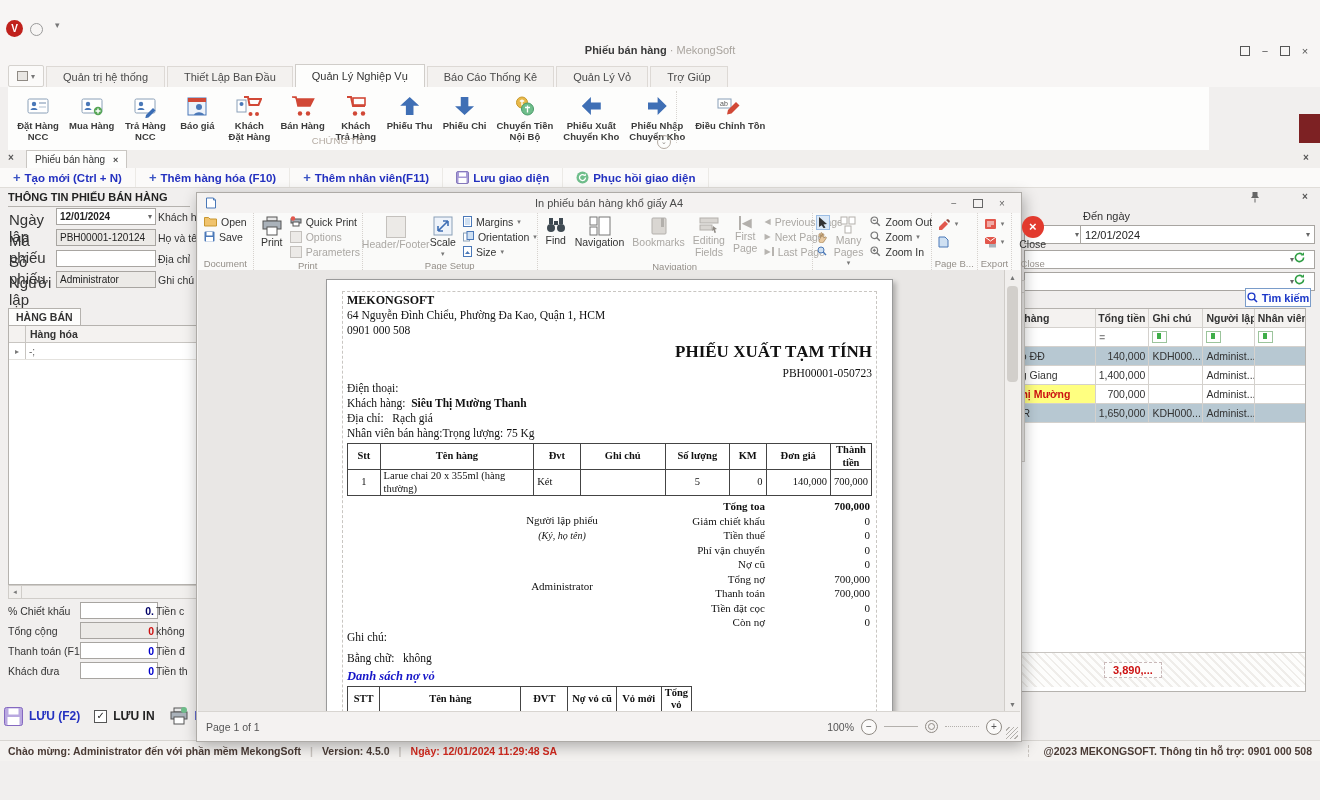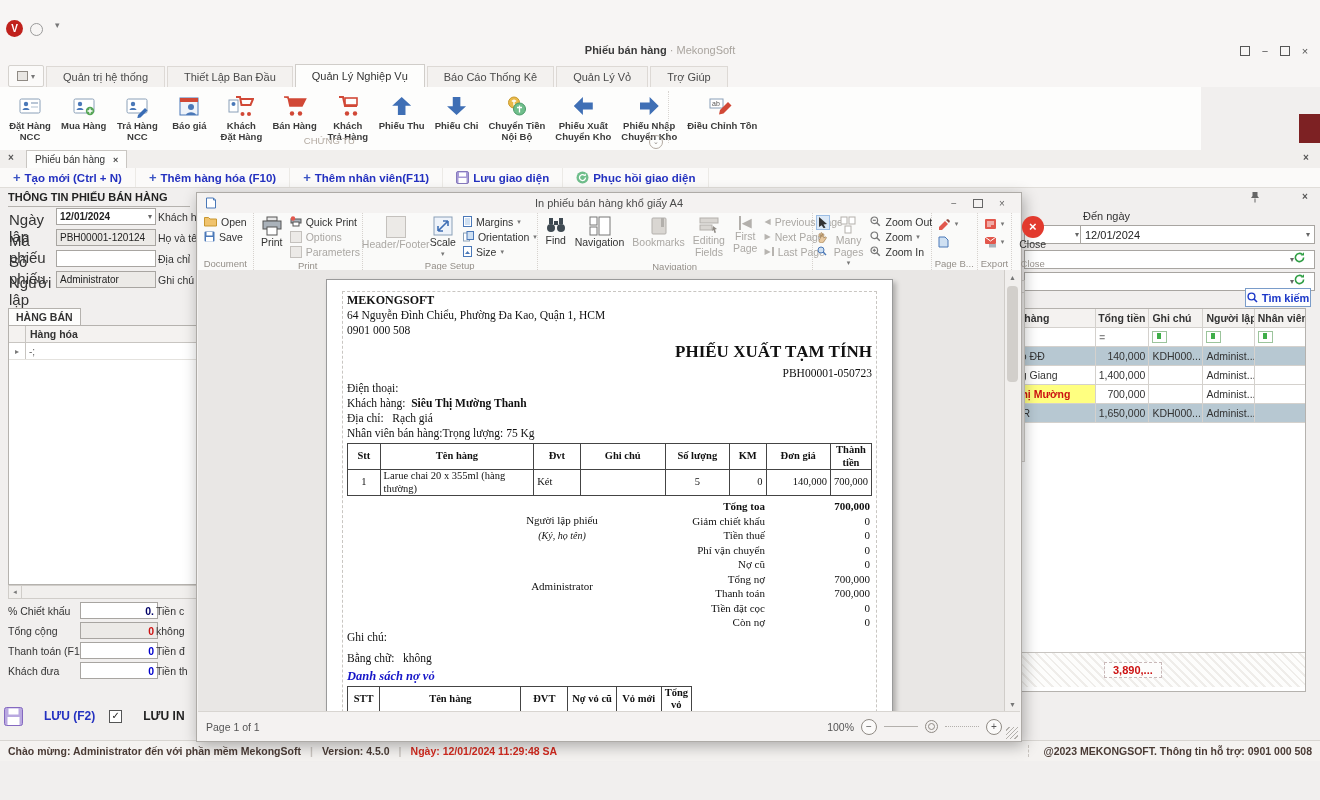--- a/index.html
+++ b/index.html
@@ -22,21 +22,21 @@
   
   #rtabs{left:0;top:64px;width:1320px;height:23px;background:#f7f5f4;display:flex;align-items:flex-end}
   .appmenu{margin-left:8px;width:34px;height:20px;border:1px solid #d5d2ce;background:#fbfaf9;border-radius:2px;
            display:flex;align-items:center;justify-content:center;gap:3px;margin-bottom:0}
   .appmenu .bx{width:9px;height:8px;border:1px solid #8f8a84;background:#e8e6e3}
   .appmenu .cv{font-size:8px;color:#777}
   .rtab{height:20px;padding:0 16px;display:flex;align-items:center;font-size:11px;color:#4a4a4a;
         border:1px solid #ddd9d5;border-bottom:none;background:#f3f1ef;margin-left:2px}
   .rtab.active{background:#fdfdfc;color:#333;height:22px;border-color:#d0cdc9}
   
-  #rbody{left:0;top:87px;width:1201px;height:63px;background:#fdfdfc;border-bottom:1px solid #d5d2ce}
+  #rbody{left:8px;top:87px;width:1201px;height:63px;background:#fdfdfc;border-bottom:1px solid #d5d2ce}
   #rb-row{position:absolute;left:4px;top:3px;display:flex;align-items:flex-start}
   .rb{display:flex;flex-direction:column;align-items:center;padding:2px 5px;min-width:42px;cursor:default}
   .rb .ic{height:28px;display:flex;align-items:center;justify-content:center}
   .rb-l{font-size:9.5px;font-weight:bold;color:#3b3b3b;line-height:1.2;text-align:center;white-space:nowrap}
   .arr{width:19px;height:18px;background:#3f6fb5}
   .arr.up{clip-path:polygon(50% 0,100% 48%,70% 48%,70% 100%,30% 100%,30% 48%,0 48%)}
   .arr.down{clip-path:polygon(50% 100%,100% 52%,70% 52%,70% 0,30% 0,30% 52%,0 52%)}
   .arr.left{clip-path:polygon(0 50%,48% 0,48% 30%,100% 30%,100% 70%,48% 70%,48% 100%)}
   .arr.right{clip-path:polygon(100% 50%,52% 0,52% 30%,0 30%,0 70%,52% 70%,52% 100%)}
   #grp-caption{position:absolute;left:255px;top:48px;width:150px;text-align:center;font-size:9.5px;color:#b3aaa1}
@@ -76,21 +76,21 @@
   #hscroll{left:8px;top:585px;width:188px;height:12px;background:#f1efed;border:1px solid #d0cdc9;display:flex}
   #hscroll .sb{width:12px;height:100%;display:flex;align-items:center;justify-content:center;font-size:7px;color:#777;
                border-right:1px solid #d0cdc9}
   .sl{left:8px;width:74px;font-size:10.5px;color:#333;white-space:nowrap}
   .sbox{position:absolute;left:80px;width:70px;height:15px;border:1px solid #a8a5a1;background:#fff;
         font-size:10.5px;font-weight:bold;display:flex;align-items:center;justify-content:flex-end;padding:0 3px}
   .sbox.ro{background:#eceae7}
   .v-navy{color:#000066}.v-red{color:#cc1111}.v-blue{color:#0000cc}
   .sl2{left:156px;font-size:10.5px;color:#333;white-space:nowrap}
   #btnrow{left:4px;top:700px;height:32px;display:flex;align-items:center;gap:14px}
-  .bbtn{display:flex;align-items:center;gap:21px;font-size:12px;font-weight:bold;color:#2431c0;white-space:nowrap}
+  .bbtn{display:flex;align-items:center;gap:6px;font-size:12px;font-weight:bold;color:#2431c0;white-space:nowrap}
   .bbtn.dark{color:#222}
   .chk{width:11px;height:11px;border:1.4px solid #555;background:#fff;color:#222;font-size:10px;line-height:9px;text-align:center}
   
   #statusbar{left:0;top:740px;width:1320px;height:20px;background:#f4f2f0;border-top:1px solid #d8d5d1;
              display:flex;align-items:center;font-size:10.5px;font-weight:bold;color:#4a3b35}
   #statusbar .sep{color:#c9c4bf;margin:0 9px}
   #statusbar .red{color:#d22a1f}
   #sb-right{margin-left:auto;padding-left:14px;border-left:1px dashed #c9c4bf;padding-right:8px}
   
   .pinx{top:191px;color:#555;font-size:10px;font-weight:bold}

